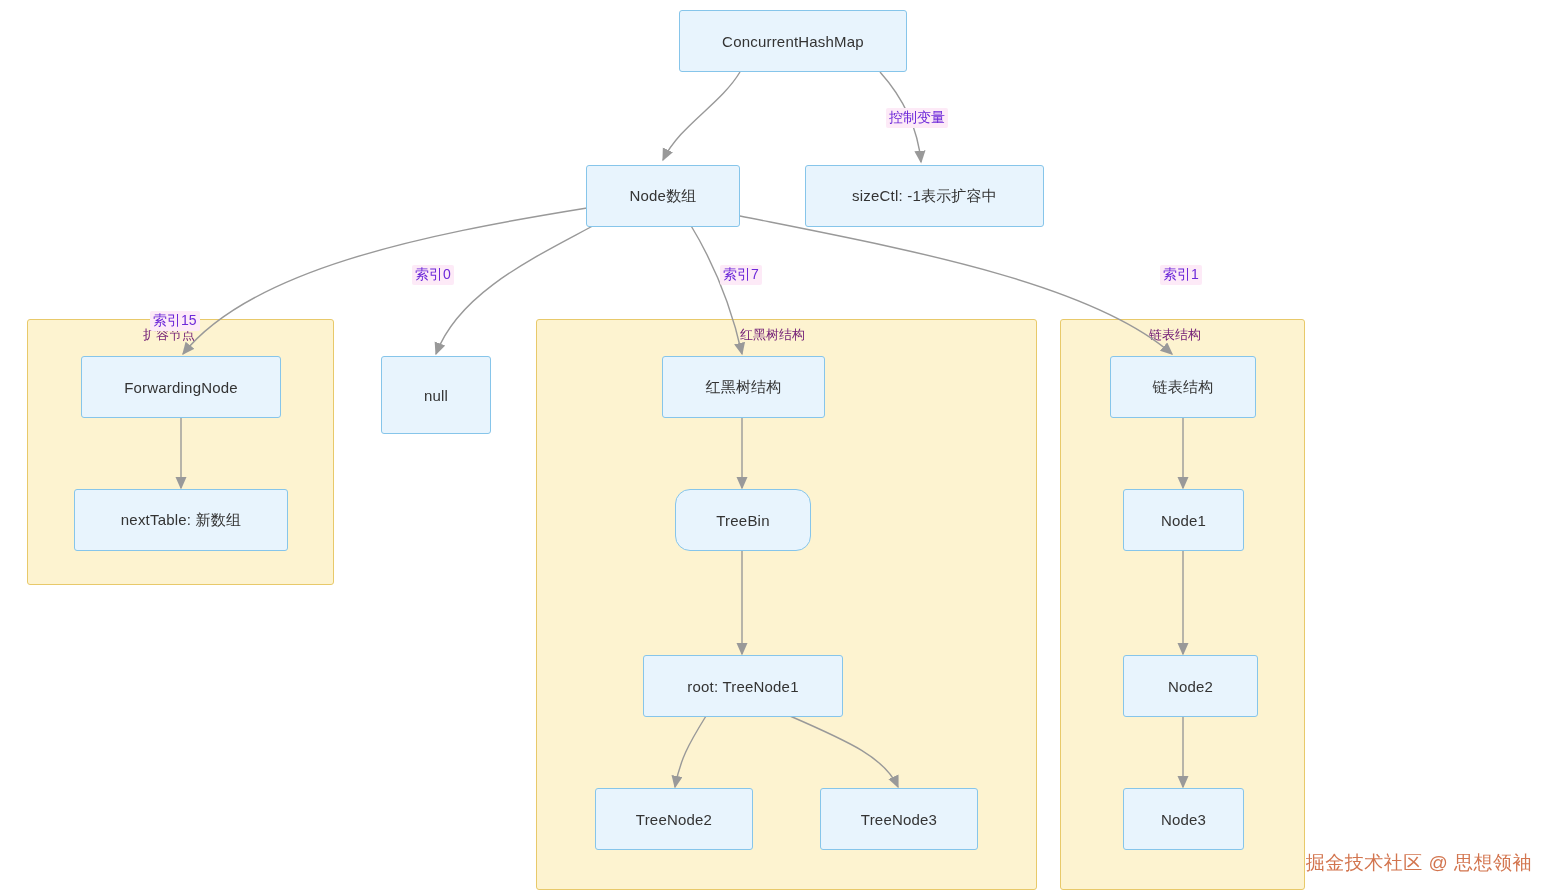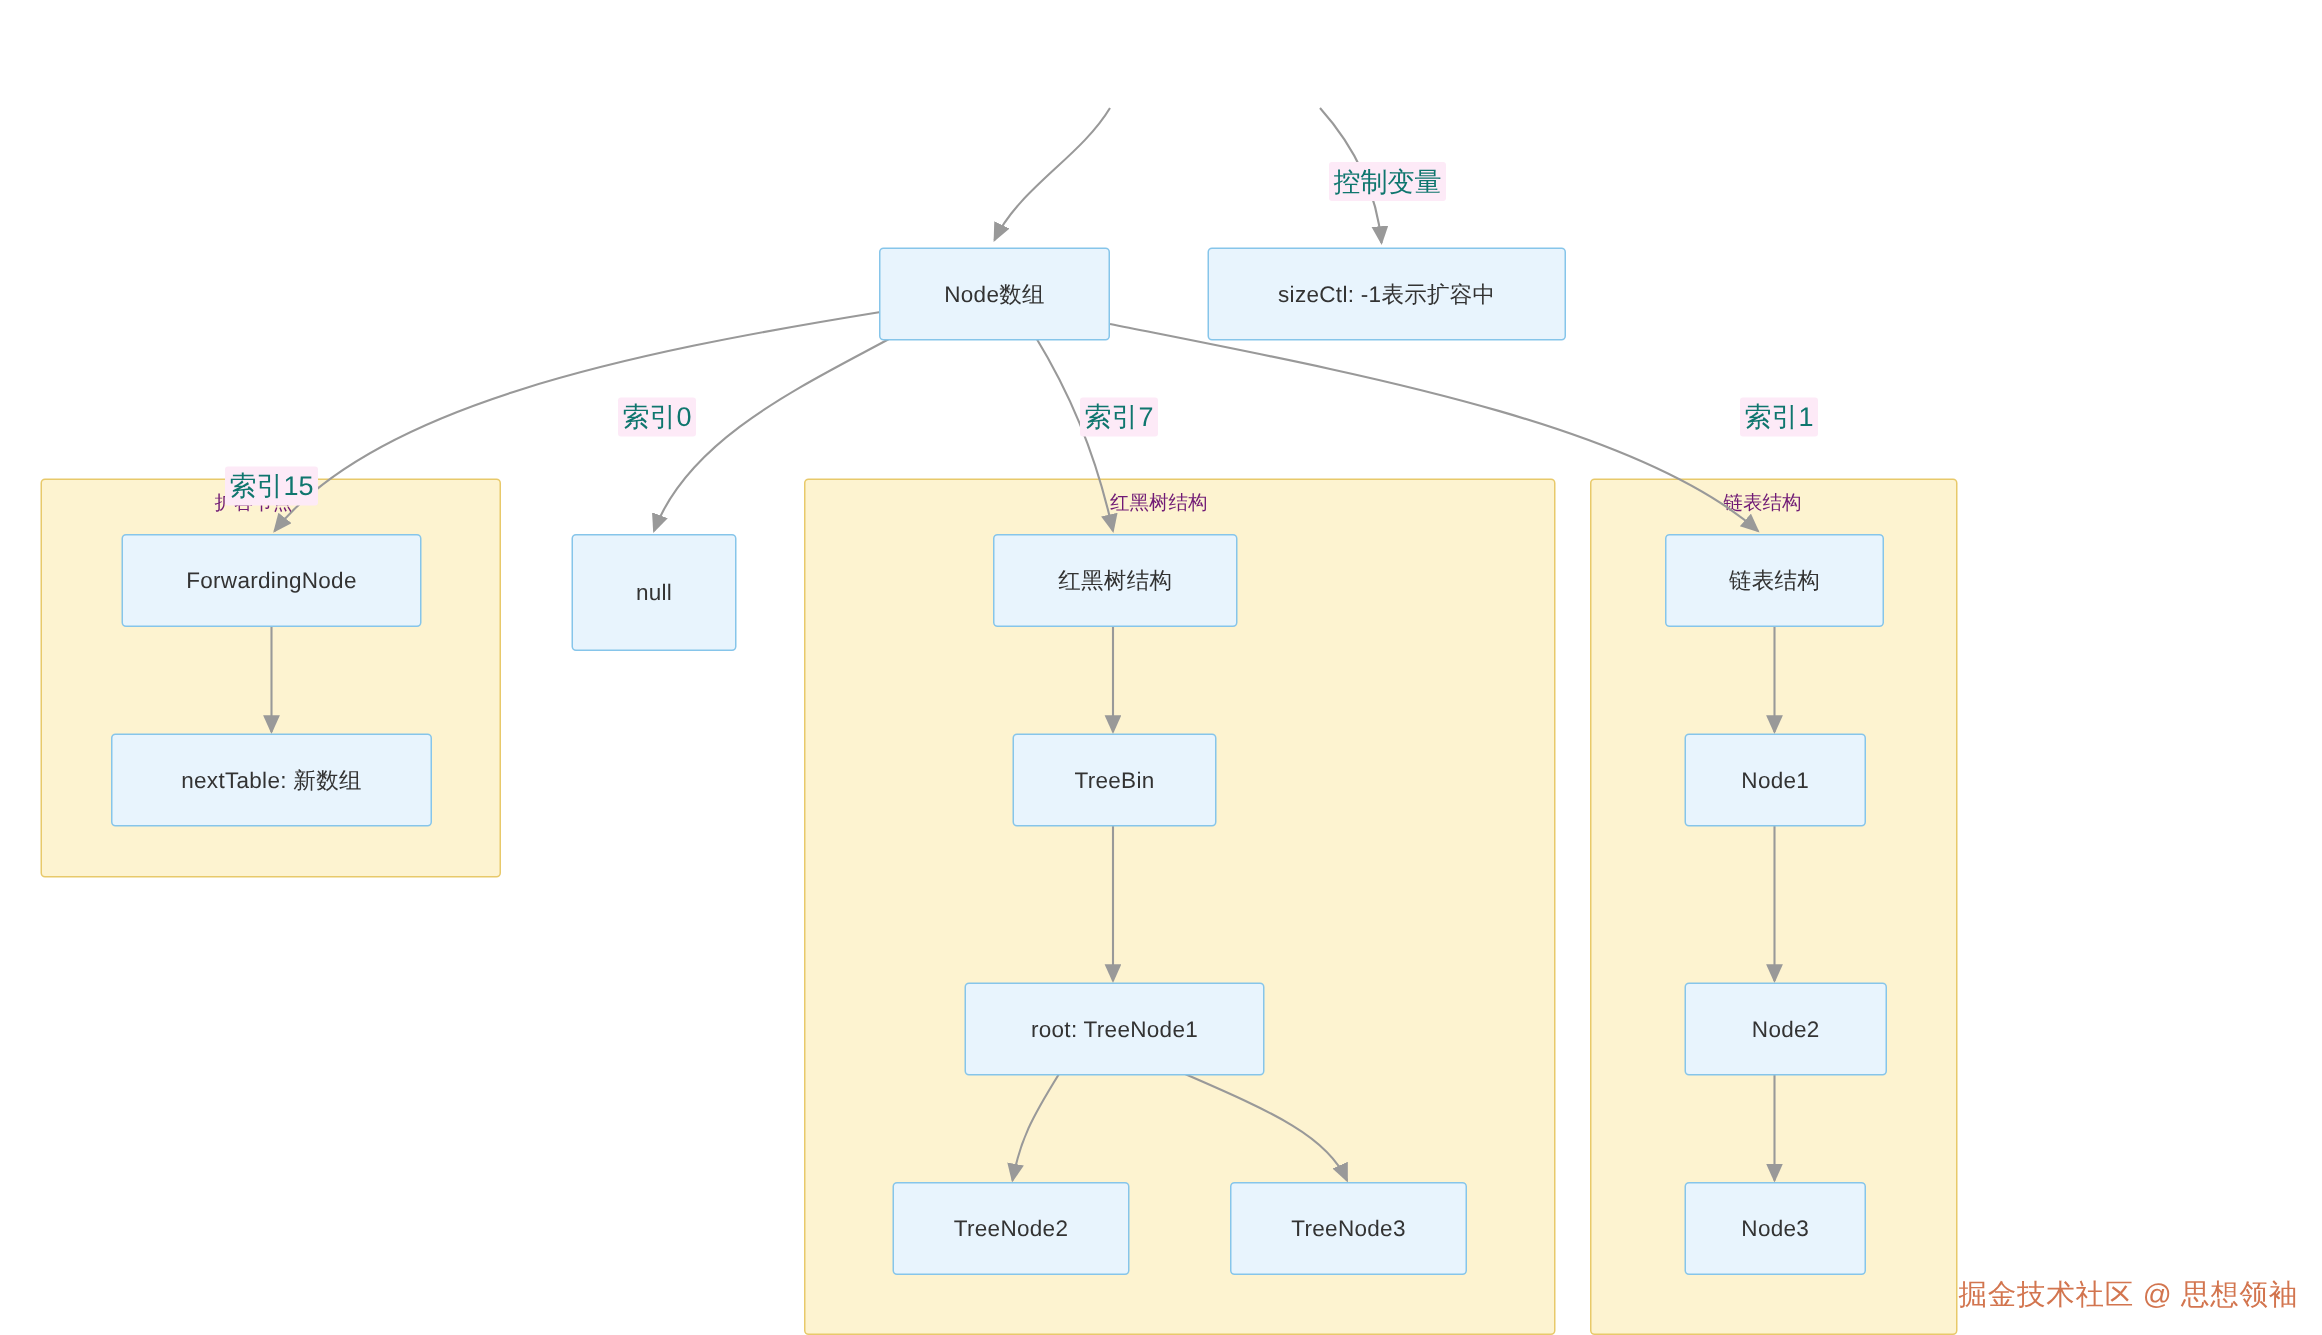--- a/index.html
+++ b/index.html
@@ -48,22 +48,22 @@
   }
   .cluster-label {
     position: absolute;
     font-size: 13px;
     color: #701a75;
     white-space: nowrap;
   }
   .edge-label {
     position: absolute;
     background: #fdeaf7;
-    color: #0f766e;
-    font-size: 18px;
+    color: #6d28d9;
+    font-size: 14px;
     padding: 1px 3px;
     border-radius: 2px;
     white-space: nowrap;
   }
   .watermark {
     position: absolute;
     right: 16px;
     bottom: 14px;
     font-size: 19px;
     font-weight: normal;
@@ -118,34 +118,35 @@
       <path d="M790,716 C850,742 885,758 898,787"></path>
 
       <path d="M1183,416 L1183,488"></path>
 
       <path d="M1183,550 L1183,654"></path>
 
       <path d="M1183,716 L1183,787"></path>
     </g>
   </svg>
 
+  <div class="node" style="left:679px; top:10px; width:228px; height:62px;">ConcurrentHashMap</div>
 
   <div class="node" style="left:586px; top:165px; width:154px; height:62px;">Node数组</div>
 
   <div class="node" style="left:805px; top:165px; width:239px; height:62px;">sizeCtl: -1表示扩容中</div>
 
   <div class="node" style="left:81px; top:356px; width:200px; height:62px;">ForwardingNode</div>
 
   <div class="node" style="left:74px; top:489px; width:214px; height:62px;">nextTable: 新数组</div>
 
   <div class="node" style="left:381px; top:356px; width:110px; height:78px;">null</div>
 
   <div class="node" style="left:662px; top:356px; width:163px; height:62px;">红黑树结构</div>
 
-  <div class="node" style="left:675px; top:489px; width:136px; height:62px;">TreeBin</div>
+  <div class="node" style="left:675px; top:489px; width:136px; height:62px;border-radius:15px;">TreeBin</div>
 
   <div class="node" style="left:643px; top:655px; width:200px; height:62px;">root: TreeNode1</div>
 
   <div class="node" style="left:595px; top:788px; width:158px; height:62px;">TreeNode2</div>
 
   <div class="node" style="left:820px; top:788px; width:158px; height:62px;">TreeNode3</div>
 
   <div class="node" style="left:1110px; top:356px; width:146px; height:62px;">链表结构</div>
 
   <div class="node" style="left:1123px; top:489px; width:121px; height:62px;">Node1</div>

